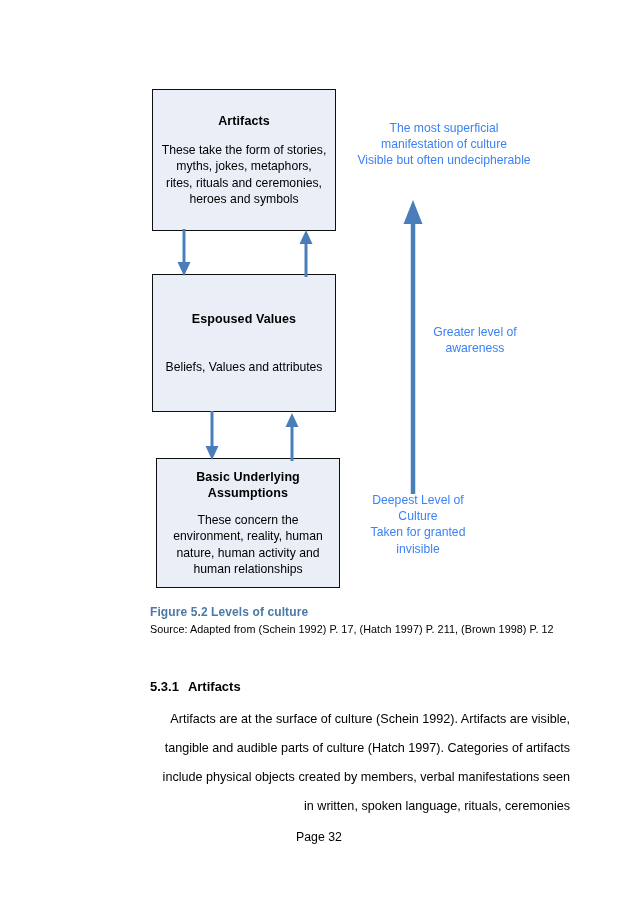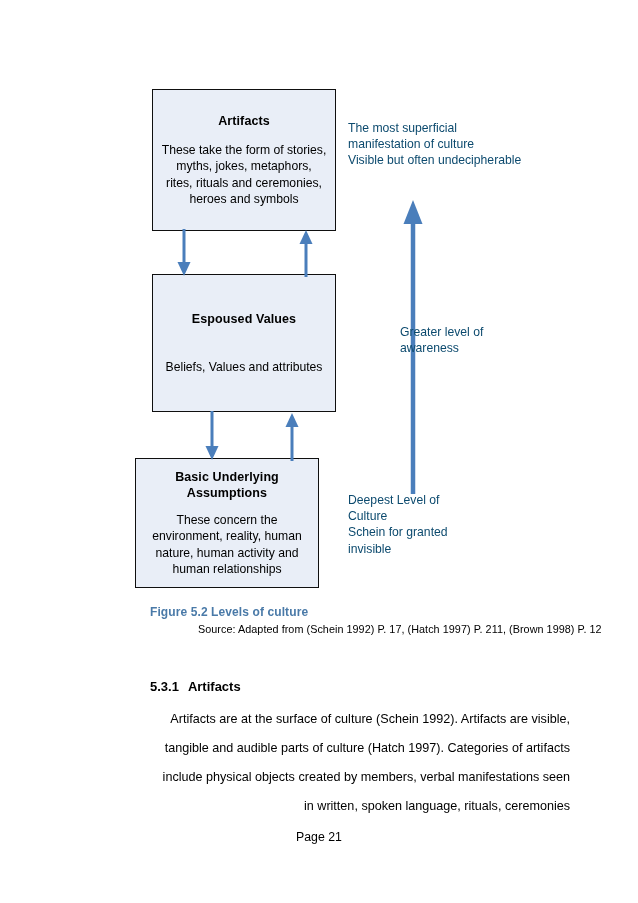--- a/index.html
+++ b/index.html
@@ -52,46 +52,46 @@
   }
   .level-box .box-body {
     font-size: 12.2px;
     line-height: 1.35;
     margin-top: 12px;
     white-space: pre-line;
   }
 
   #box-artifacts   { left: 152px; top: 89px;  width: 184px; height: 142px; }
   #box-espoused    { left: 152px; top: 274px; width: 184px; height: 138px; }
-  #box-assumptions { left: 135px; top: 458px; width: 184px; height: 130px; }
+  #box-assumptions { left: 156px; top: 458px; width: 184px; height: 130px; }
 
   #box-artifacts .box-body { margin-top: 13px; }
   #box-espoused  .box-body { margin-top: 32px; }
   #box-assumptions .box-body { margin-top: 11px; }
 
   
   .arrow-svg {
     position: absolute;
     overflow: visible;
   }
 
   #arrow-down-1 { left: 172px; top: 229px; width: 24px; height: 48px; }
   #arrow-up-1   { left: 294px; top: 229px; width: 24px; height: 48px; }
   #arrow-down-2 { left: 200px; top: 411px; width: 24px; height: 50px; }
   #arrow-up-2   { left: 280px; top: 411px; width: 24px; height: 50px; }
   #arrow-awareness { left: 400px; top: 198px; width: 26px; height: 296px; }
 
   
   .side-note {
     position: absolute;
-    text-align: left;
+    text-align: center;
     font-size: 12.2px;
     line-height: 1.33;
     white-space: pre-line;
-    color: #0c4a6e;
+    color: #3b82f6;
   }
   #note-superficial { left: 348px; top: 120px; width: 192px; }
   #note-awareness   { left: 400px; top: 324px; width: 150px; }
   #note-deepest     { left: 348px; top: 492px; width: 140px; }
 
   
   .figure-caption {
     position: absolute;
     left: 150px;
     top: 605px;
@@ -100,21 +100,20 @@
     color: #4a7aa8;
     letter-spacing: .1px;
   }
   .figure-source {
     position: absolute;
     left: 150px;
     top: 623px;
     font-size: 10.8px;
     color: #000000;
     letter-spacing: .05px;
-    margin-left: 48px;
   }
 
   
   .section-heading {
     position: absolute;
     left: 150px;
     top: 679px;
     font-size: 13px;
     font-weight: bold;
   }
@@ -193,28 +192,28 @@
       <polygon points="13,2 3.5,26 22.5,26" fill="#4a7ebb"></polygon>
     </svg>
 
     <div class="side-note" id="note-superficial">The most superficial
 manifestation of culture
 Visible but often undecipherable</div>
     <div class="side-note" id="note-awareness">Greater level of
 awareness</div>
     <div class="side-note" id="note-deepest">Deepest Level of
 Culture
-Schein for granted
+Taken for granted
 invisible</div>
   </div>
 
   <div class="figure-caption">Figure 5.2 Levels of culture</div>
   <div class="figure-source">Source: Adapted from (Schein 1992) P. 17, (Hatch 1997) P. 211, (Brown 1998) P. 12</div>
 
   <div class="section-heading">
     <span class="num">5.3.1</span><span>Artifacts</span>
   </div>
 
   <div class="body-copy">Artifacts are at the surface of culture (Schein 1992). Artifacts are visible, tangible and audible parts of culture (Hatch 1997). Categories of artifacts include physical objects created by members, verbal manifestations seen in written, spoken language, rituals, ceremonies</div>
 
-  <div class="page-footer">Page 21</div>
+  <div class="page-footer">Page 32</div>
 
 </div>
 
 </body></html>

